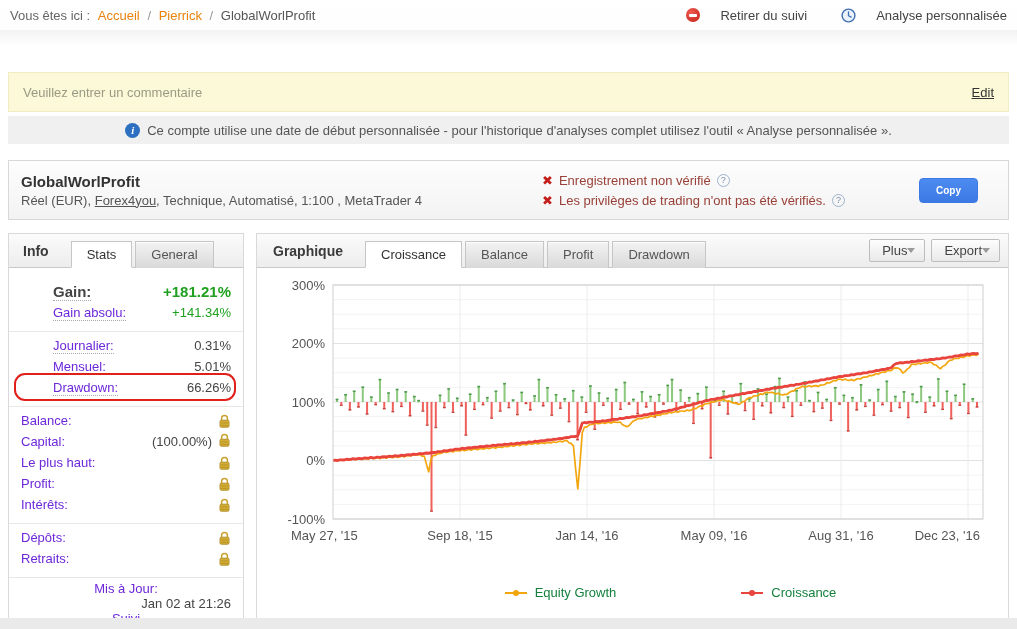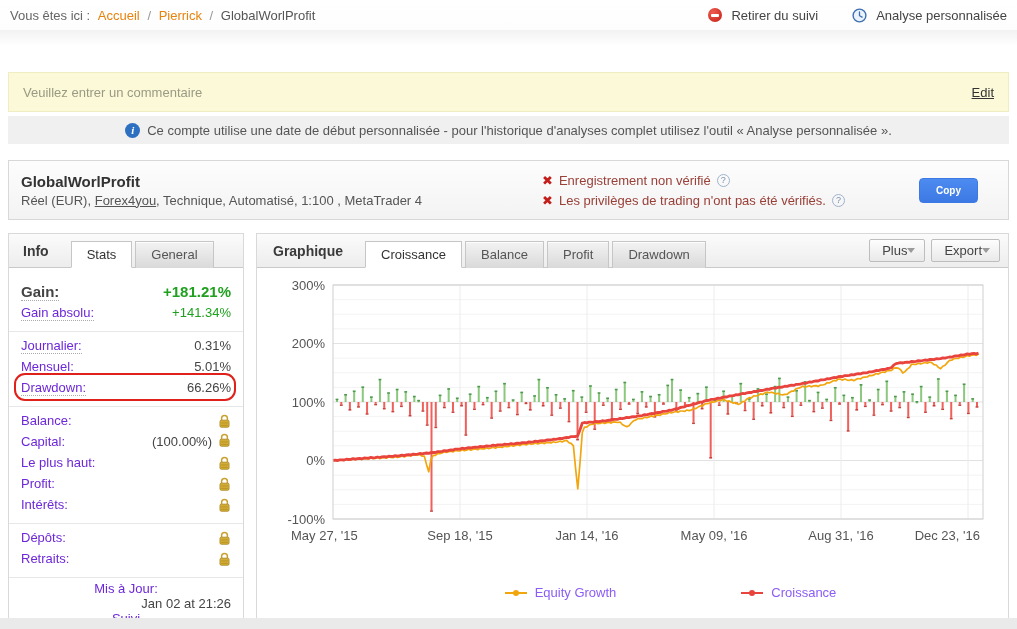--- a/index.html
+++ b/index.html
@@ -13,21 +13,21 @@
   .topbar {
     height:30px; display:flex; align-items:center; padding:0 10px;
     background:linear-gradient(#ffffff,#fdfdfd);
   }
   .topband { height:16px; background:linear-gradient(#f2f2f2,#ffffff); }
   .crumb { color:#666; }
   .crumb a, .crumb-link { color:#E8830C; text-decoration:none; cursor:pointer; }
   .crumb-sep { color:#999; margin:0 4px; }
   .crumb-cur { color:#555; }
   .topbar-actions { margin-left:auto; display:flex; align-items:center; gap:34px; }
-  .topaction { display:flex; align-items:center; gap:9px; color:#444; cursor:pointer; }
+  .topaction { display:flex; align-items:center; gap:20px; color:#444; cursor:pointer; }
   .icon-remove { width:14px; height:14px; border-radius:50%;
     background:radial-gradient(circle at 35% 30%, #ee5a4f, #c41e16); position:relative; }
   .icon-remove::after { content:""; position:absolute; left:3px; top:6px; width:8px; height:2.5px; background:#fff; border-radius:1px; }
   
   .comment {
     margin:26px 8px 0 8px; height:40px; background:#FBF9D7; border:1px solid #F0ECC4;
     display:flex; align-items:center; padding:0 14px; color:#9a9a85;
   }
   .comment .edit { margin-left:auto; color:#333; text-decoration:underline; cursor:pointer; }
   
@@ -85,34 +85,34 @@
     background:linear-gradient(#FDFDFD,#E9E9E9); border:1px solid #BDBDBD; border-radius:2px;
     color:#444; cursor:pointer;
   }
   .caret { width:0; height:0; border-left:4.5px solid transparent; border-right:4.5px solid transparent; border-top:5px solid #9a9a9a; }
   
   .stats-body { padding:10px 0 0 0; }
   .sgroup { padding:3px 12px 8px 12px; border-bottom:1px solid #E7E7E7; }
   .sgroup:last-child { border-bottom:none; }
   .srow { display:flex; align-items:center; min-height:21px; position:relative; }
   .srow .lbl { color:#6d28d9; }
-  .srow .lbl.dotted { border-bottom:1px dotted #aaa; }
+  .srow .lbl.dotted { border-bottom:1px dotted #aaa;margin-left:32px; }
   .srow .val { margin-left:auto; color:#444; }
   .srow.big .lbl { font-size:15px; font-weight:bold; color:#444; }
   .srow.big .val { font-size:15px; font-weight:bold; }
   .val.green { color:#1FA11F; }
   .srow.spaced { min-height:24px; }
   .annot-ring { position:absolute; left:-7px; right:-5px; top:-4px; bottom:-3px;
     border:2.5px solid #E0201B; border-radius:11px; pointer-events:none; z-index:3; }
   .lockwrap { margin-left:auto; display:flex; align-items:center; }
   .val.pre-lock { margin-left:auto; margin-right:6px;text-align:right; }
   .updated-group .srow { min-height:26px;flex-direction:column; }
   
   .chart-wrap { padding:8px 0 0 6px; }
-  .legend { display:flex; justify-content:center; gap:125px; margin-top:6px; padding-left:70px; color:#8b5cf6; }
+  .legend { display:flex; justify-content:center; gap:125px; margin-top:6px; padding-left:70px; color:#15803d; }
   .leg-item { display:flex; align-items:center; gap:8px; }
   .leg-marker { position:relative; width:22px; height:3px; }
   .leg-marker .line { position:absolute; top:1px; left:0; right:0; height:1.5px; }
   .leg-marker .dot { position:absolute; left:8px; top:-1.5px; width:6px; height:6px; border-radius:50%; }
   .footer-strip { position:absolute; left:0; right:0; bottom:0; height:11px; background:#EAEAEA; }
   svg text { font-family:"Liberation Sans","DejaVu Sans",sans-serif; }
 </style>
 </head>
 <body>
 

